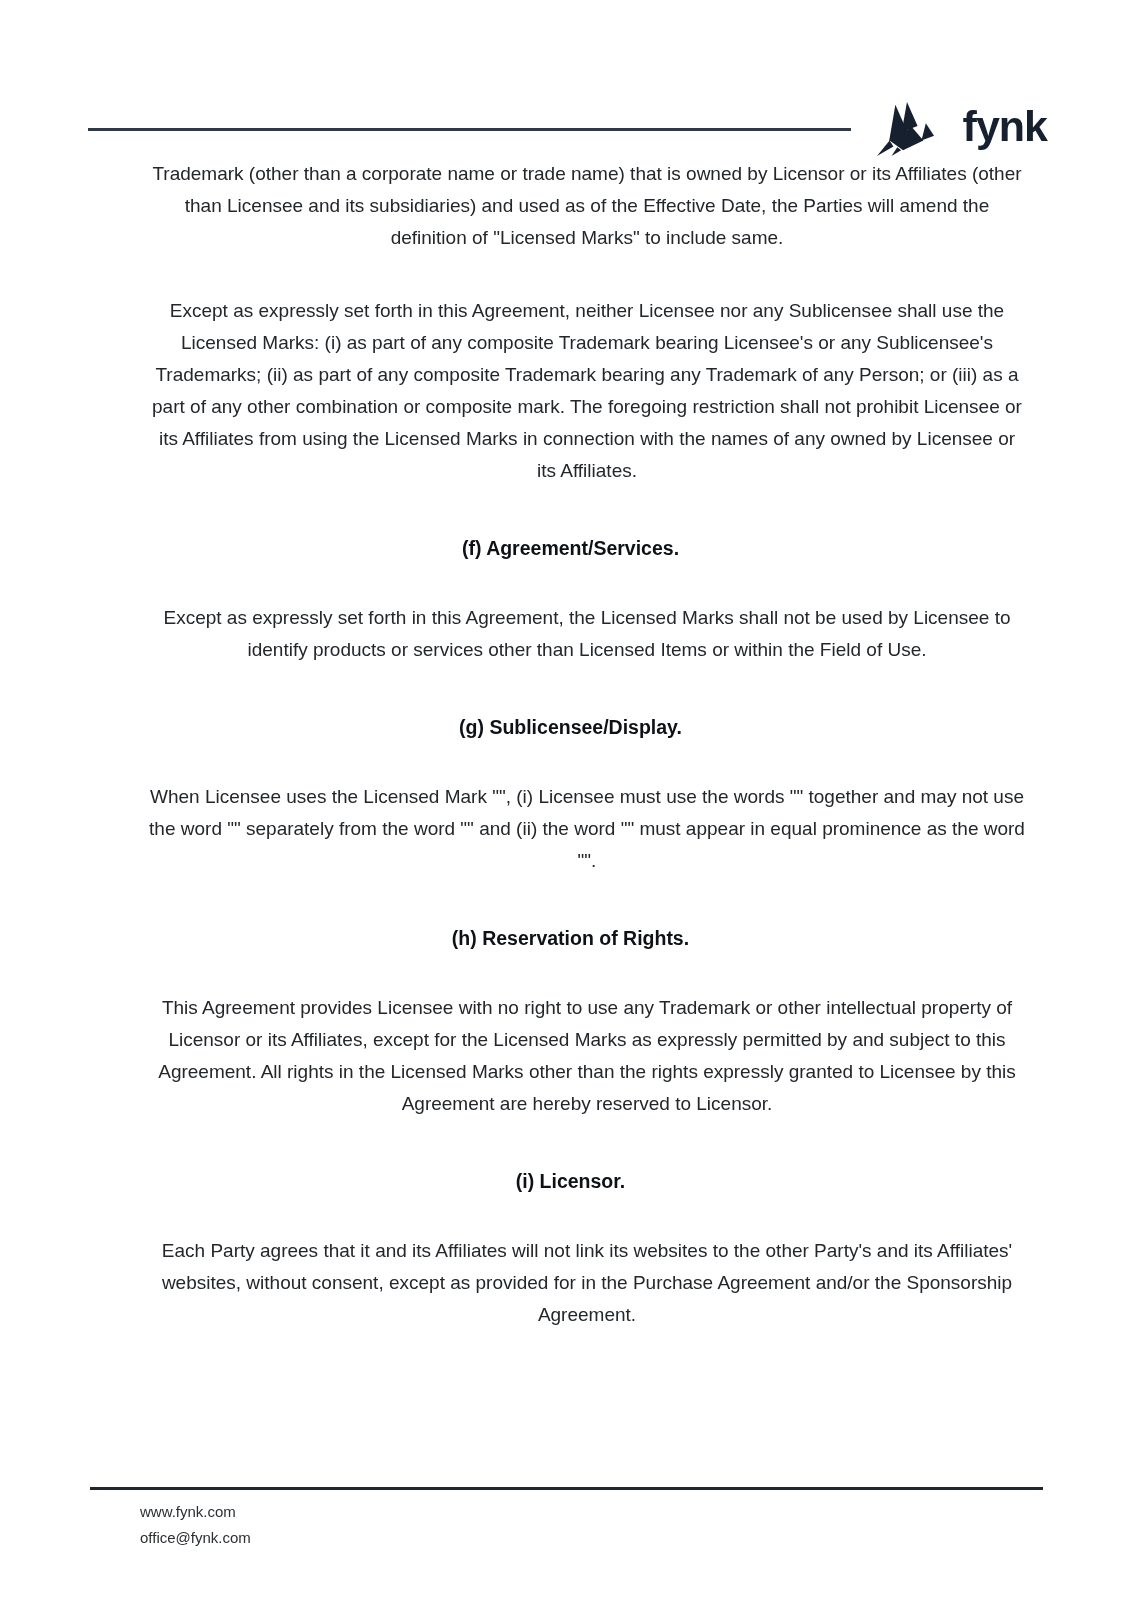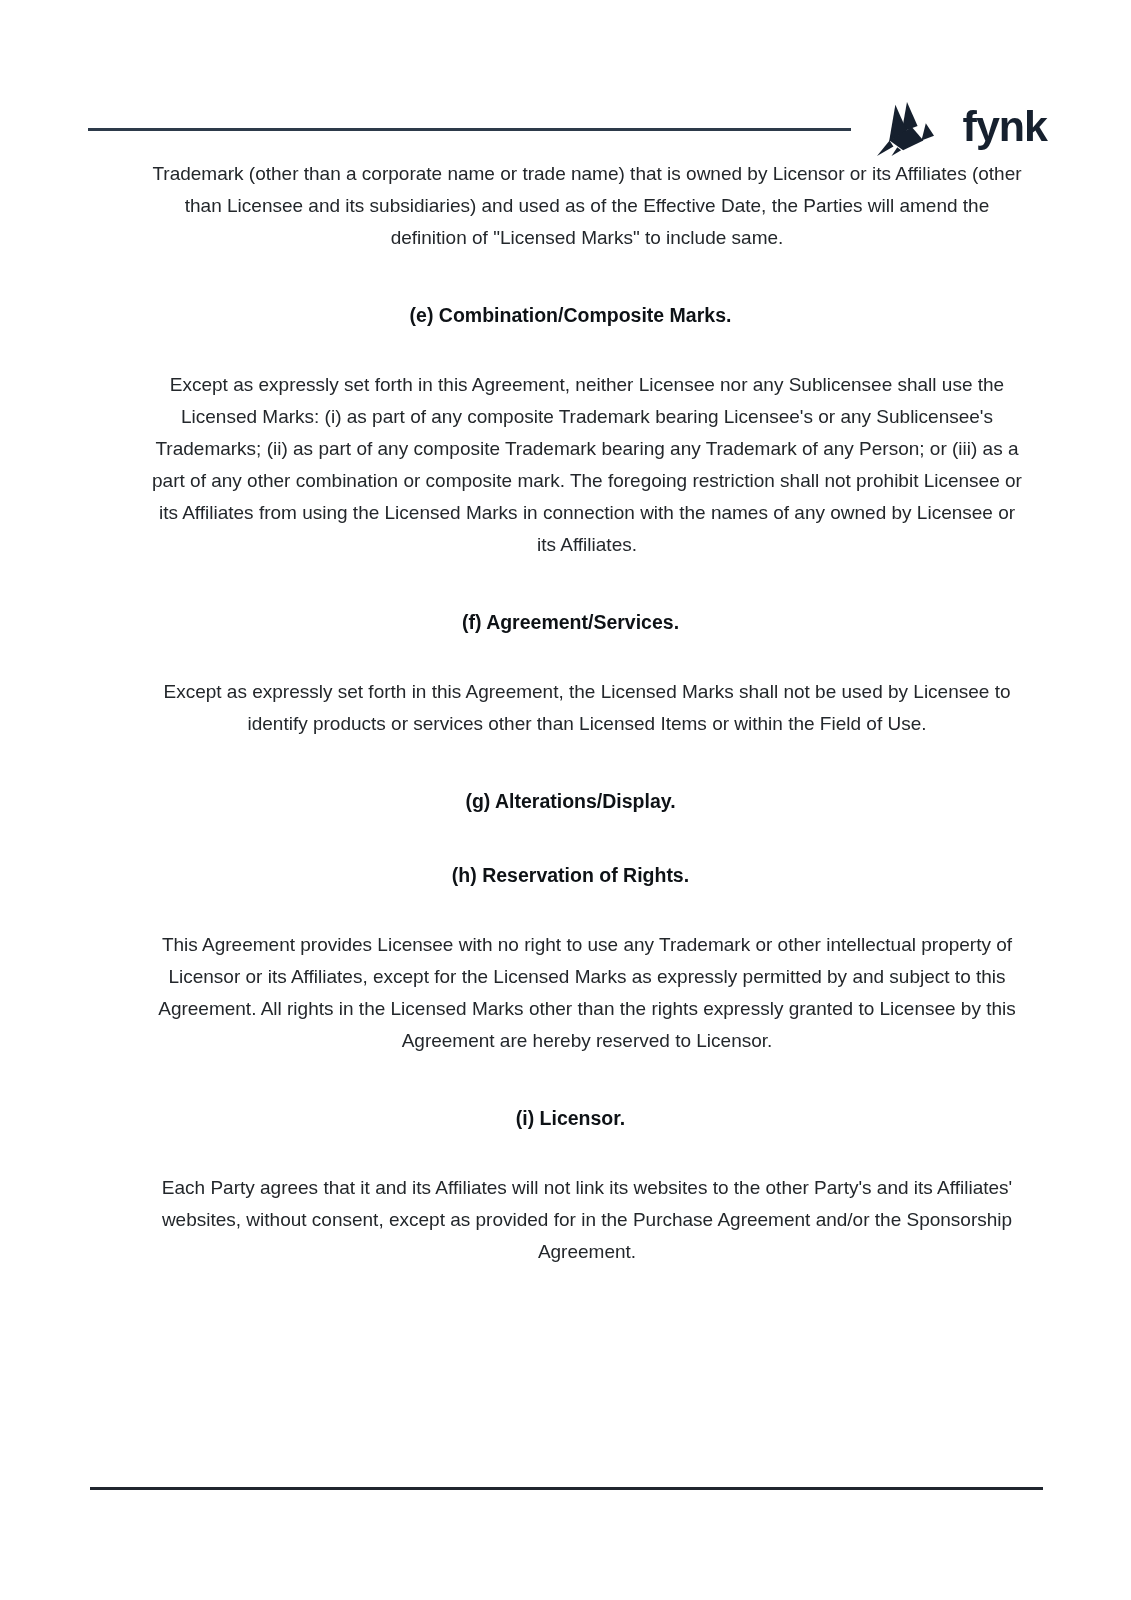--- a/index.html
+++ b/index.html
@@ -108,42 +108,46 @@
       </svg>
       <span class="brand-text">fynk</span>
     </div>
   </div>
 
   <div class="content">
 
     <p class="para">Trademark (other than a corporate name or trade name) that is owned by Licensor or its Affiliates (other than Licensee and its subsidiaries) and used as of the Effective Date, the Parties will amend the definition of "Licensed Marks" to include same.</p>
 
     <div class="section">
-      <h2 class="heading"><span>(e)</span> <span>Combination/Composite Marks.</span></h2>
       <p class="para">Except as expressly set forth in this Agreement, neither Licensee nor any Sublicensee shall use the Licensed Marks: (i) as part of any composite Trademark bearing Licensee's or any Sublicensee's Trademarks; (ii) as part of any composite Trademark bearing any Trademark of any Person; or (iii) as a part of any other combination or composite mark. The foregoing restriction shall not prohibit Licensee or its Affiliates from using the Licensed Marks in connection with the names of any owned by Licensee or its Affiliates.</p>
     </div>
 
     <div class="section">
       <h2 class="heading"><span>(f)</span> <span>Agreement/Services.</span></h2>
       <p class="para">Except as expressly set forth in this Agreement, the Licensed Marks shall not be used by Licensee to identify products or services other than Licensed Items or within the Field of Use.</p>
     </div>
 
     <div class="section">
-      <h2 class="heading"><span>(g)</span> <span>Alterations/Display.</span></h2>
+      <h2 class="heading"><span>(g)</span> <span>Sublicensee/Display.</span></h2>
+      <p class="para">When Licensee uses the Licensed Mark "", (i) Licensee must use the words "" together and may not use the word "" separately from the word "" and (ii) the word "" must appear in equal prominence as the word "".</p>
     </div>
 
     <div class="section">
       <h2 class="heading"><span>(h)</span> <span>Reservation of Rights.</span></h2>
       <p class="para">This Agreement provides Licensee with no right to use any Trademark or other intellectual property of Licensor or its Affiliates, except for the Licensed Marks as expressly permitted by and subject to this Agreement. All rights in the Licensed Marks other than the rights expressly granted to Licensee by this Agreement are hereby reserved to Licensor.</p>
     </div>
 
     <div class="section">
       <h2 class="heading"><span>(i)</span> <span>Licensor.</span></h2>
       <p class="para">Each Party agrees that it and its Affiliates will not link its websites to the other Party's and its Affiliates' websites, without consent, except as provided for in the Purchase Agreement and/or the Sponsorship Agreement.</p>
     </div>
 
   </div>
 
   <div class="footer">
     <div class="footer-rule"></div>
+    <div class="footer-links">
+      <div>www.fynk.com</div>
+      <div>office@fynk.com</div>
+    </div>
   </div>
 
 </div>
 
 </body></html>

